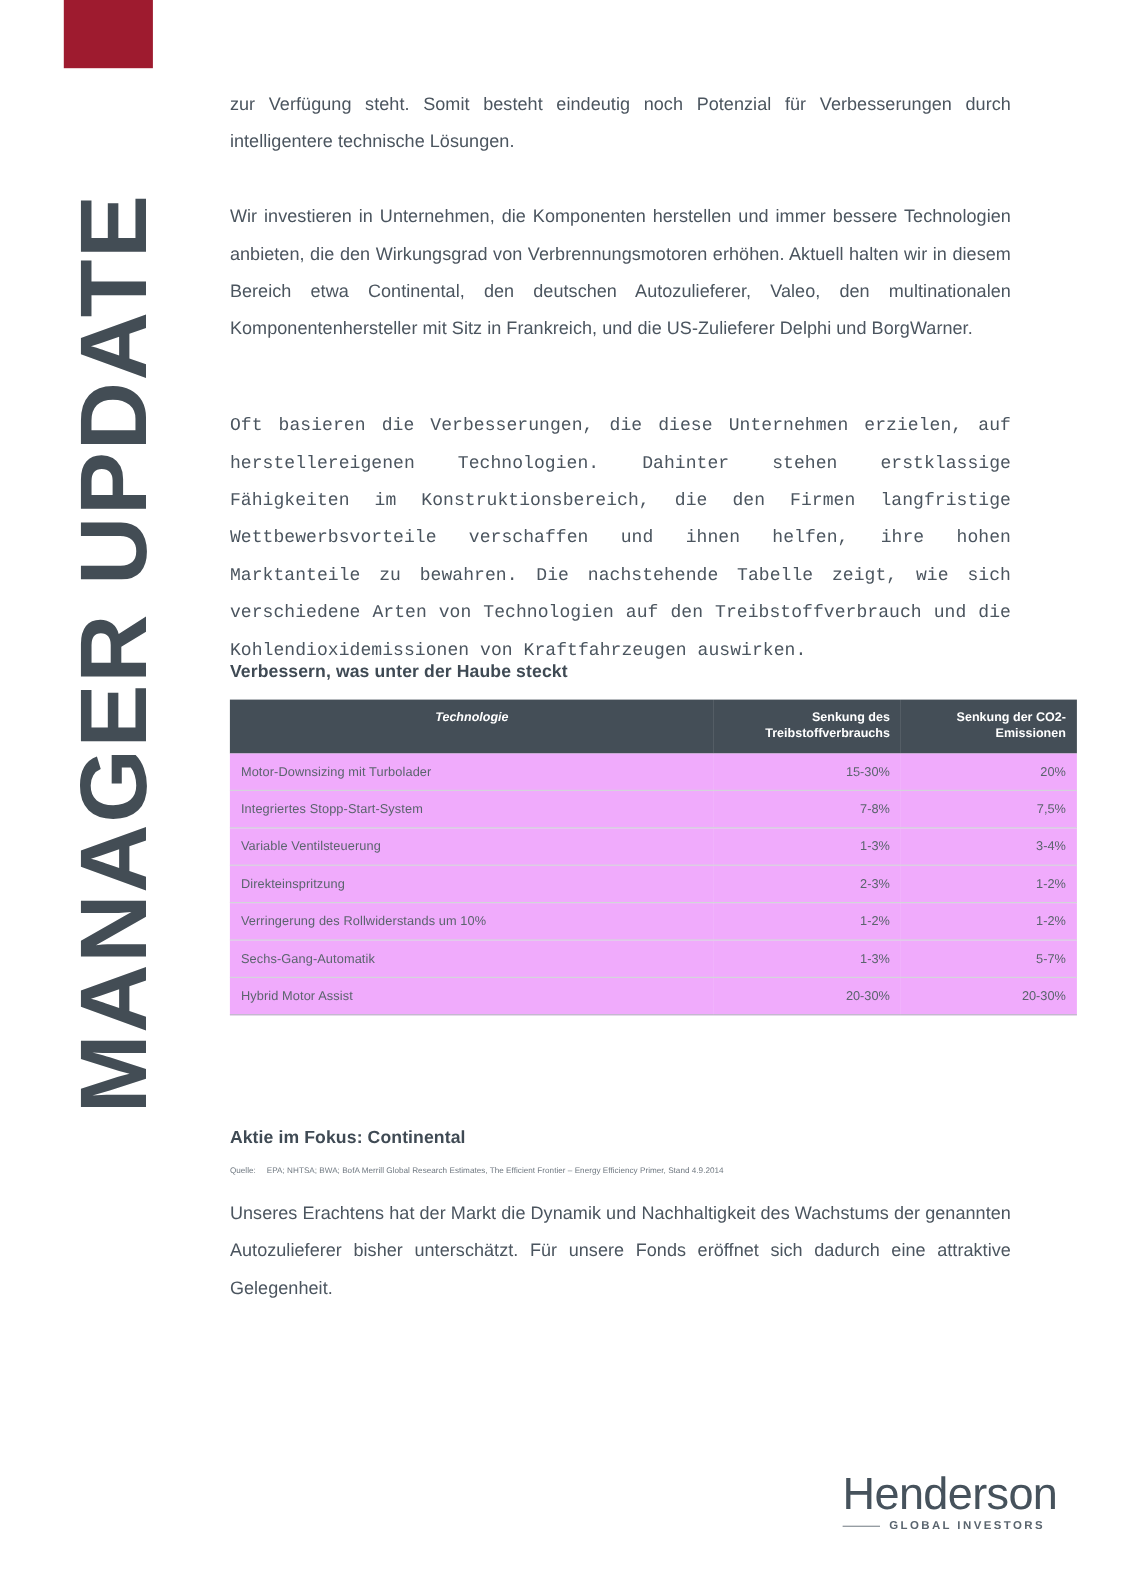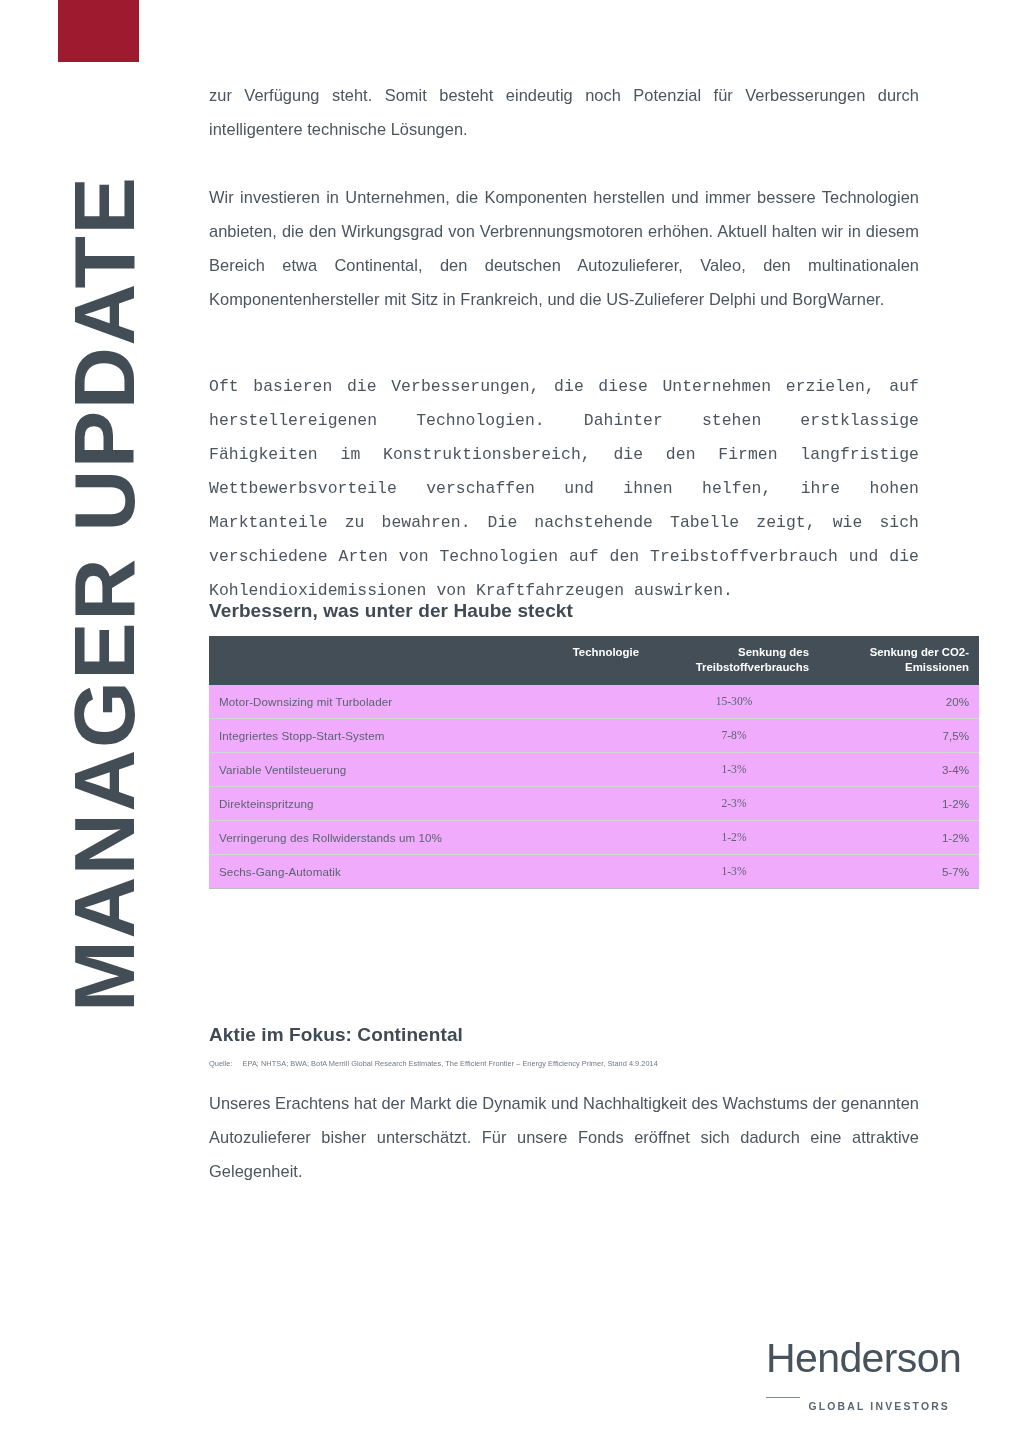--- a/index.html
+++ b/index.html
@@ -81,21 +81,21 @@
     letter-spacing: 0.05px;
   }
 
   .par-1 { position: absolute; top: 78px;  left: 0; width: 710px; }
   .par-2 { position: absolute; top: 180px; left: 0; width: 710px; }
   .par-3 { position: absolute; top: 370px; left: 0; width: 710px; font-family: Liberation Mono, monospace; }
   .par-4 { position: absolute; top: 1086px; left: 0; width: 710px; }
 
   h2.section-heading {
     margin: 0;
-    font-size: 19px;
+    font-size: 16px;
     line-height: 22px;
     font-weight: bold;
     color: #3f4a54;
     letter-spacing: 0.1px;
   }
   .heading-table { position: absolute; top: 600px; left: 0; width: 710px; }
   .heading-focus { position: absolute; top: 1024px; left: 0; width: 710px; }
 
   
   #tech-table-wrap {
@@ -112,36 +112,36 @@
   table#tech-table thead th {
     background: #444e57;
     color: #ffffff;
     font-size: 11.4px;
     line-height: 15px;
     font-weight: bold;
     padding: 9px 10px 10px 10px;
     vertical-align: top;
     border: none;
   }
-  th.col-tech   { width: 420px; text-align: right; }
+  th.col-tech   { width: 420px; text-align: center; font-style: italic; }
   th.col-fuel   { width: 150px; text-align: right; }
   th.col-co2    { width: 140px; text-align: right; padding-right: 9px; }
 
   table#tech-table tbody td {
     font-size: 11.6px;
     line-height: 15px;
     color: #5a646d;
     padding: 9px 10px 9px 10px;
     border-top: 1px solid #d2d6d9;
     vertical-align: middle;
     background: #f0abfc;
   }
   table#tech-table tbody tr:first-child td { border-top: none; }
   td.c-tech { text-align: left; letter-spacing: 0.1px; }
-  td.c-fuel { text-align: center; font-family: Liberation Serif, serif; }
+  td.c-fuel { text-align: right; }
   td.c-co2  { text-align: right; padding-right: 9px; }
   table#tech-table tbody tr:last-child td { border-bottom: 1px solid #b8bec3; }
 
   #table-source {
     position: absolute;
     top: 1010px;
     left: 0;
     width: 710px;
     font-size: 7.4px;
     line-height: 11px;
@@ -179,21 +179,20 @@
     height: 1px;
     background: #7d868d;
     margin-right: 8px;
   }
   #logo-sub {
     font-size: 10.4px;
     letter-spacing: 2.2px;
     color: #5a656f;
     font-weight: bold;
     white-space: nowrap;
-    margin-top: 19px;
   }
 </style>
 </head>
 <body>
 
 <div id="masthead">
   <div id="masthead-block"></div>
   <div id="masthead-title">
     <div id="masthead-title-inner">MANAGER UPDATE</div>
   </div>
@@ -248,20 +247,25 @@
           <tr>
             <td class="c-tech">Verringerung  des Rollwiderstands  um 10%</td>
             <td class="c-fuel">1-2%</td>
             <td class="c-co2">1-2%</td>
           </tr>
           <tr>
             <td class="c-tech">Sechs-Gang-Automatik</td>
             <td class="c-fuel">1-3%</td>
             <td class="c-co2">5-7%</td>
           </tr>
+          <tr>
+            <td class="c-tech">Hybrid Motor Assist</td>
+            <td class="c-fuel">20-30%</td>
+            <td class="c-co2">20-30%</td>
+          </tr>
         </tbody>
     </table>
   </div>
 
   <div id="table-source">
     <span class="src-label">Quelle:</span><span>EPA; NHTSA;  BWA; BofA Merrill Global Research Estimates, The Efficient Frontier – Energy Efficiency Primer, Stand 4.9.2014</span>
   </div>
 
   <h2 class="section-heading heading-focus">Aktie im Fokus: Continental</h2>
 

